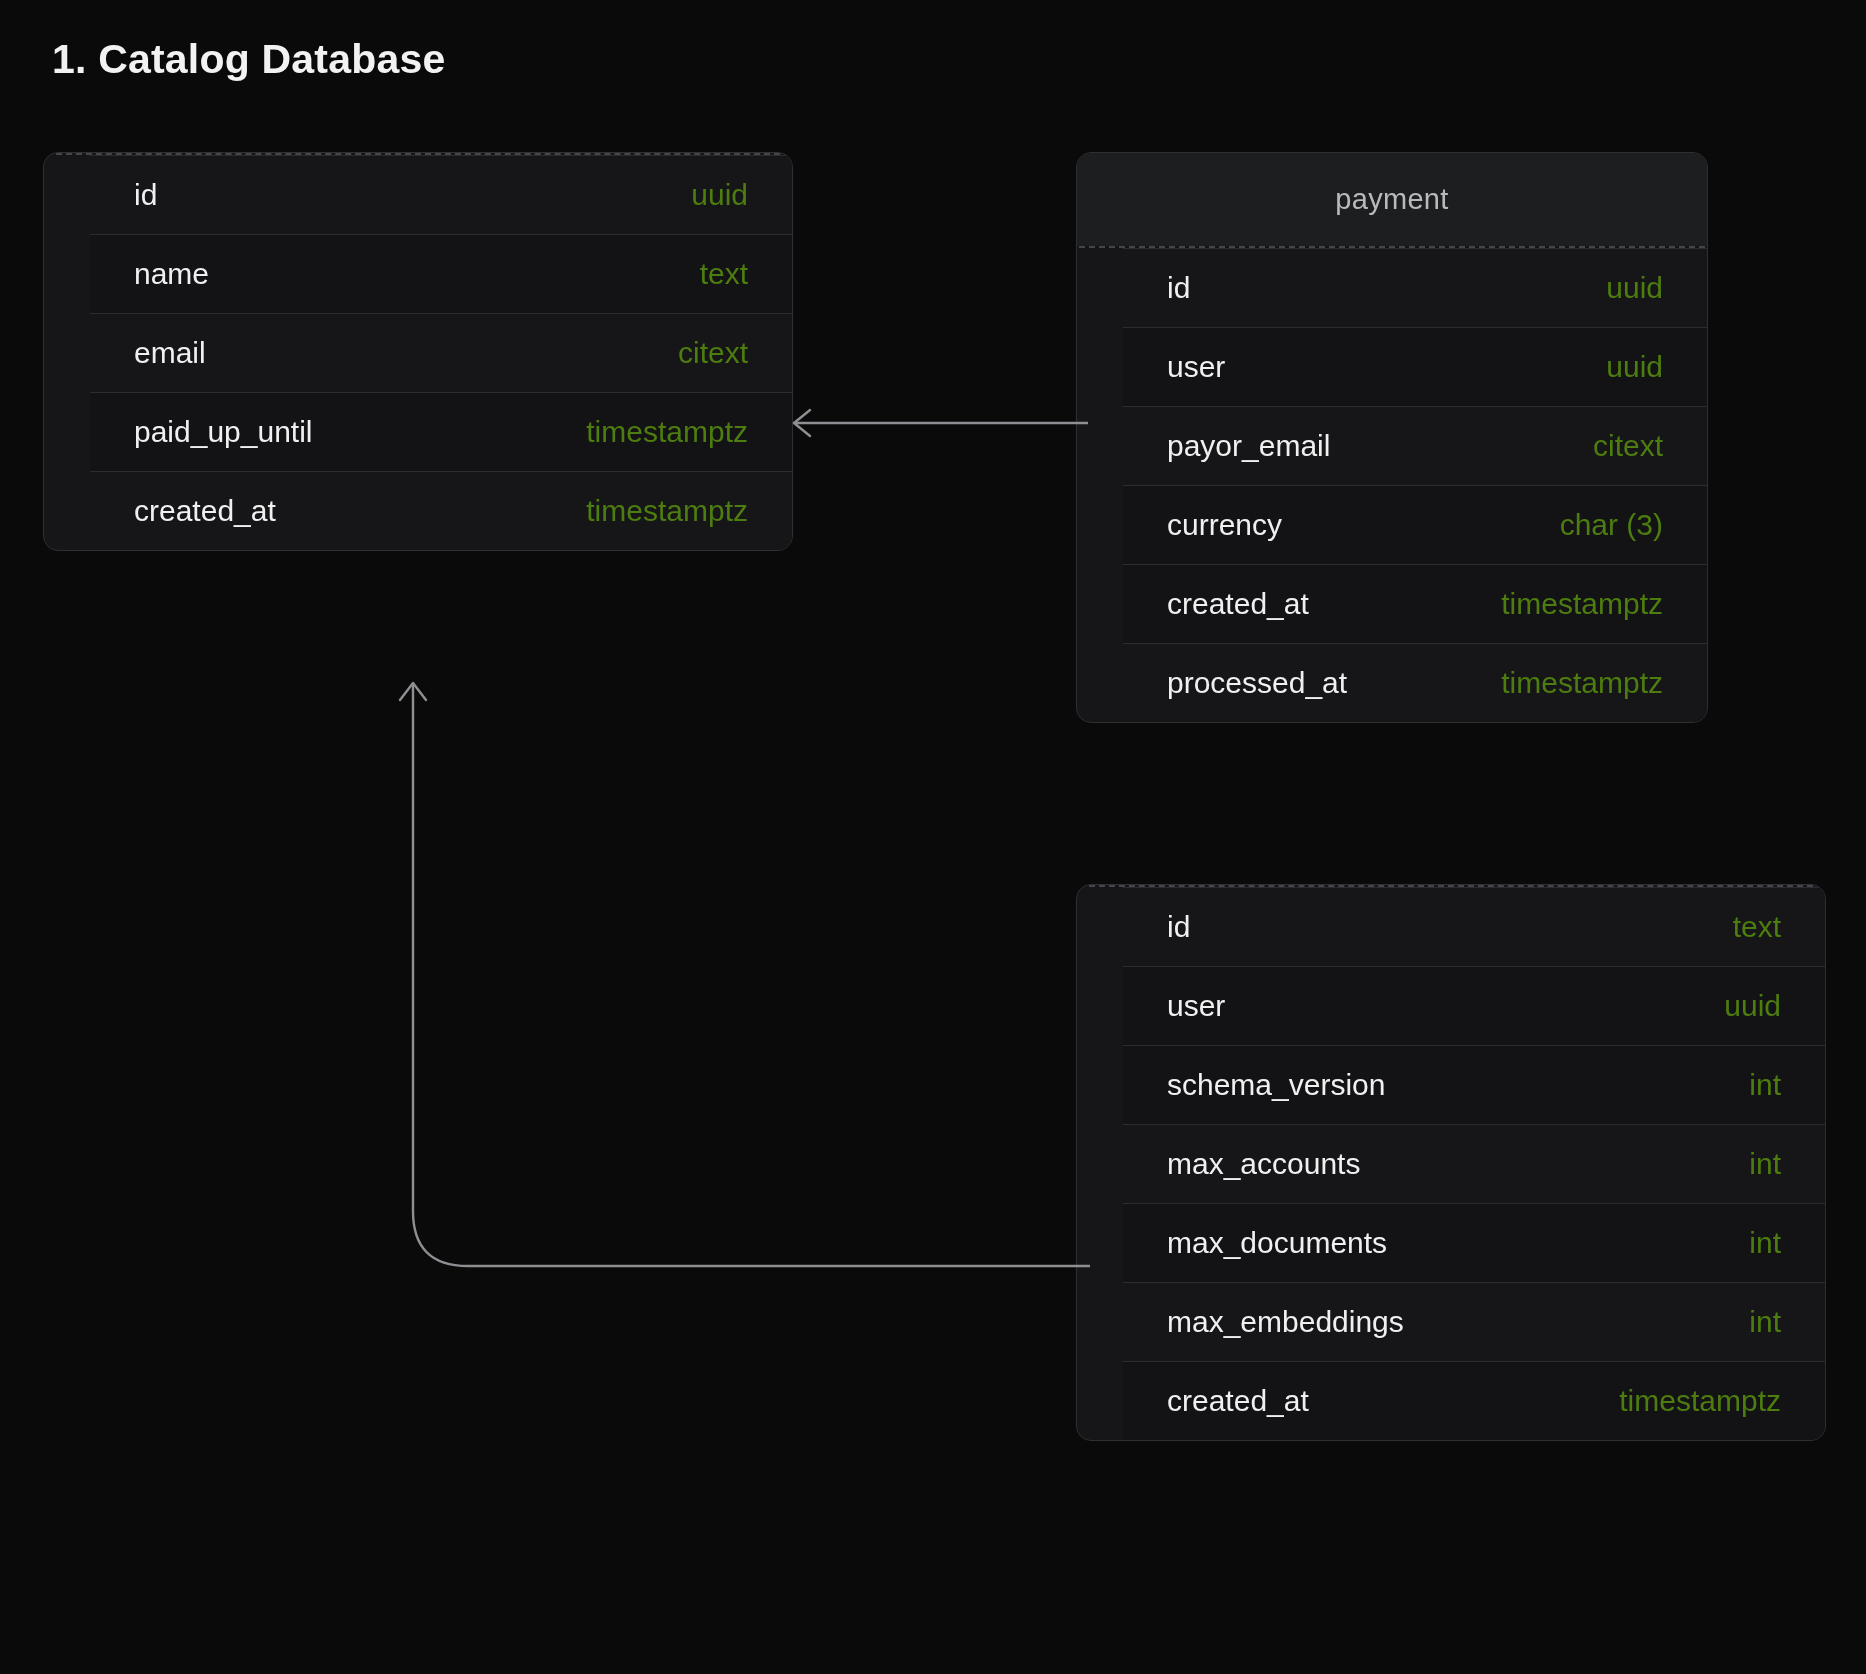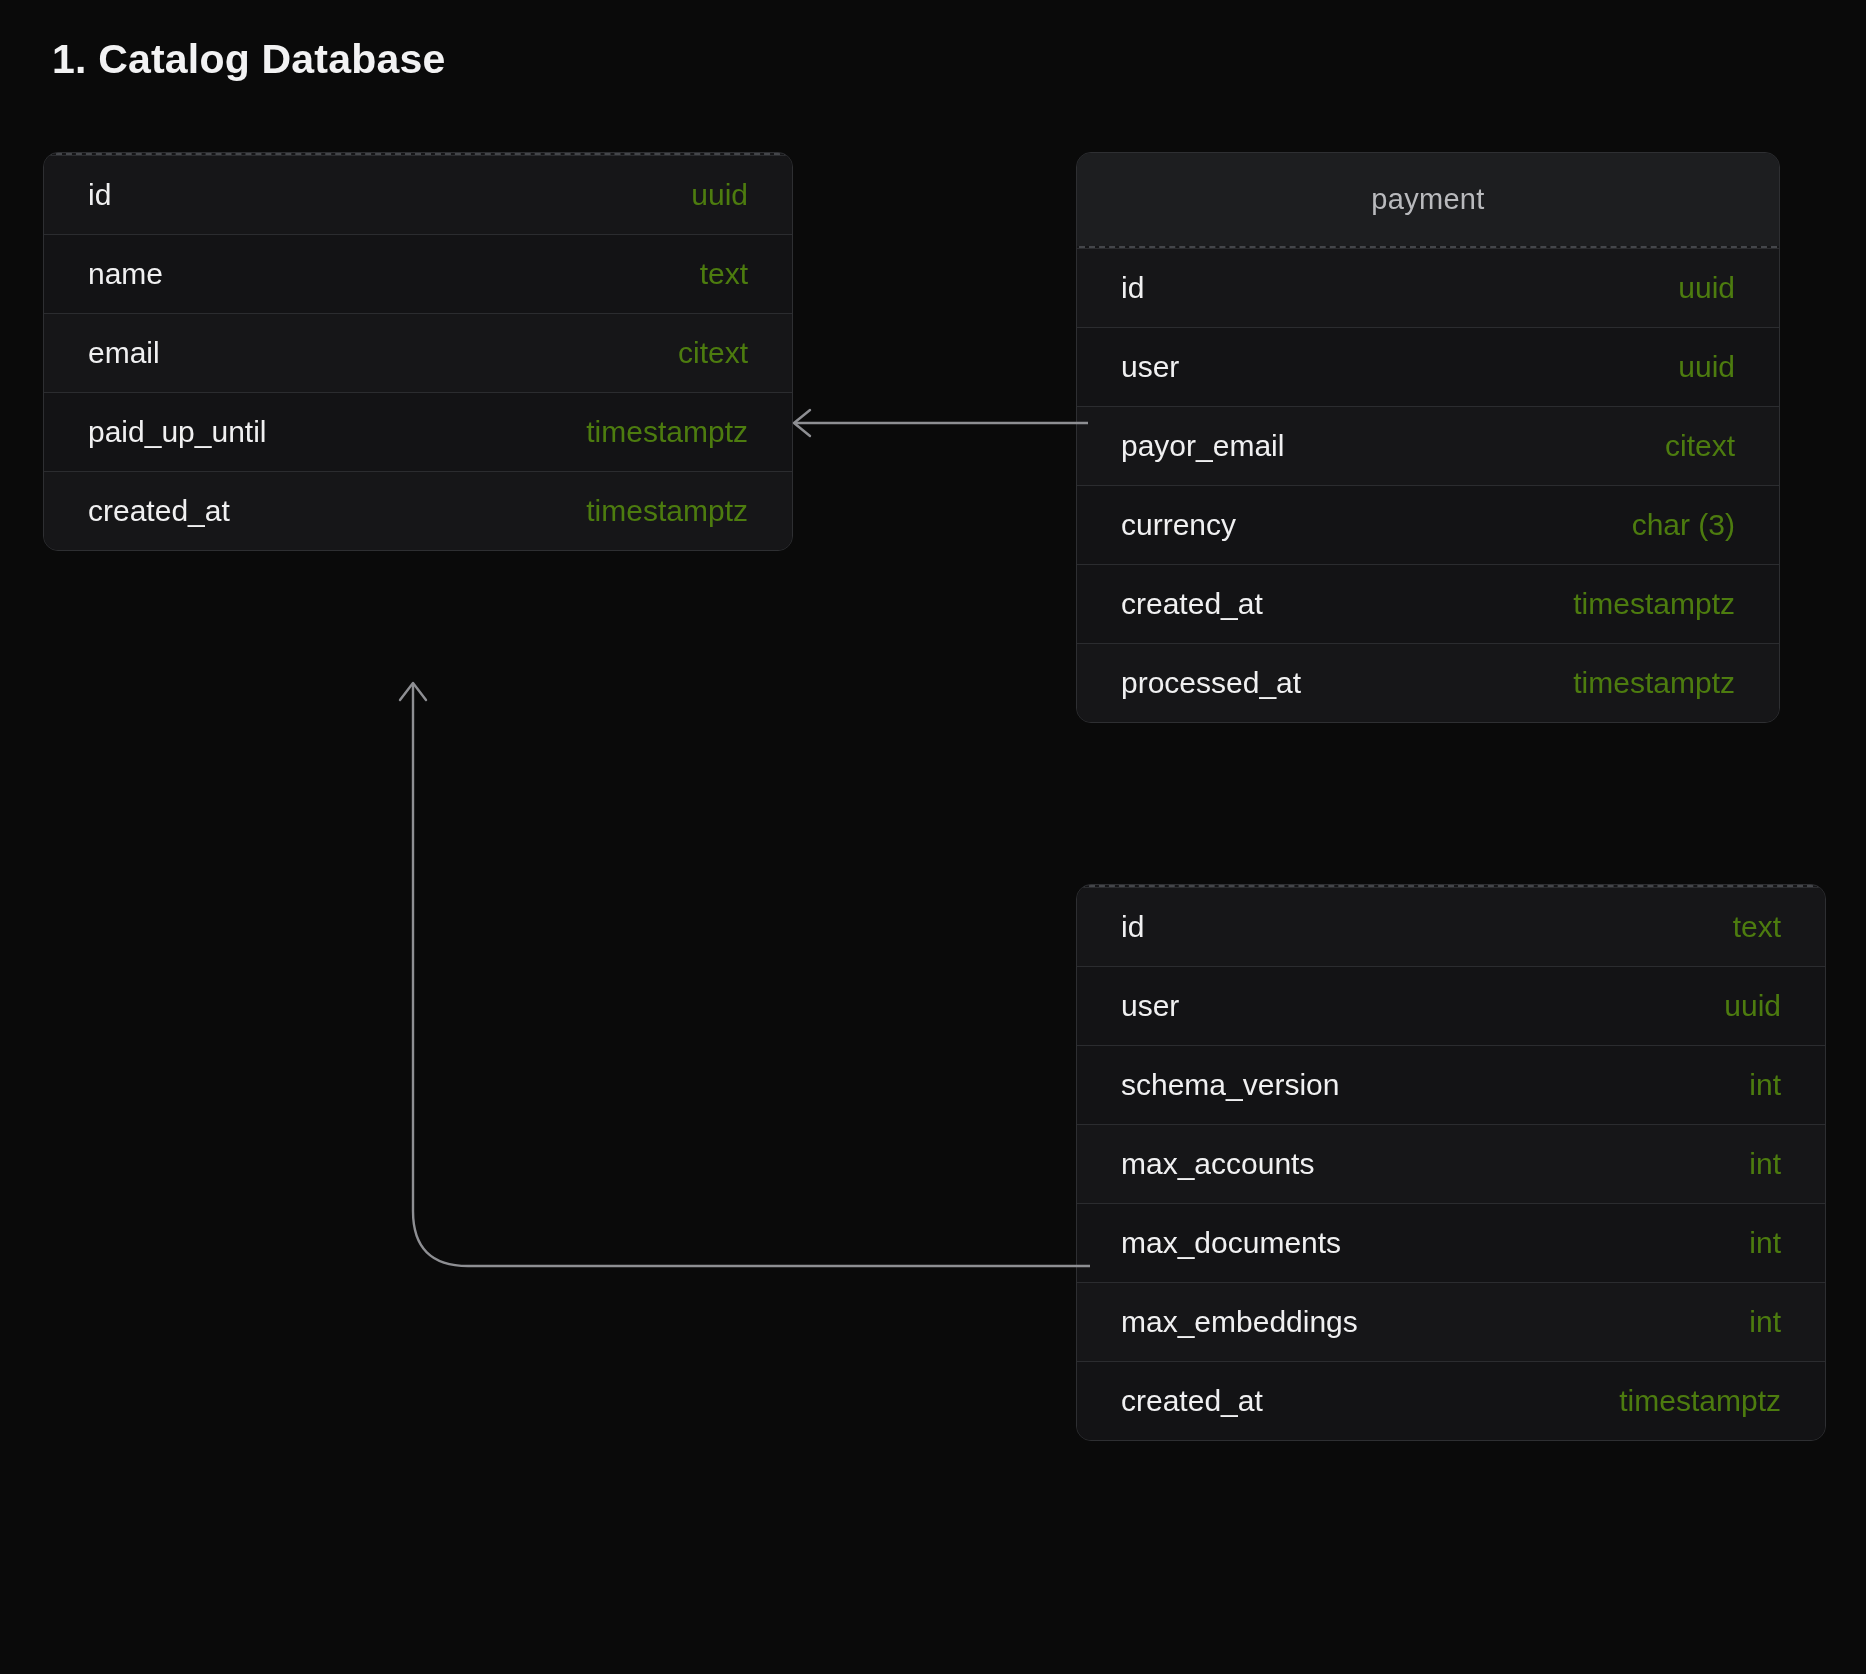--- a/index.html
+++ b/index.html
@@ -33,29 +33,30 @@
     height:0;border-top:2px dashed #44464a;
     margin:0 2px;
   }
   .erd-row{
     height:79px;
     display:flex;align-items:center;justify-content:space-between;
     padding:8px 44px;
     box-sizing:border-box;
     border-top:1px solid #2b2c2f;
     background:#161618;
+    margin-left:46px;
   }
   .erd-row.alt{background:#131315;}
   .erd-row:first-of-type{border-top:none;}
   .f-name{font-size:30px;color:#f0f0f1;white-space:pre;}
   .f-type{font-size:30px;color:#4d7c0f;white-space:pre;}
 
   
   #tbl-account{left:43px;  top:152px;  width:750px;}
-  #tbl-payment{left:1076px;top:152px;  width:704px;}
+  #tbl-payment{left:1076px;top:152px;  width:632px;}
   #tbl-project{left:1076px;top:884px;  width:750px;}
 
   
   .conn{position:absolute;pointer-events:none;}
   #conn-payment-account{left:780px;top:395px;width:310px;height:56px;}
   #conn-project-account{left:390px;top:670px;width:700px;height:610px;}
 </style>
 </head>
 <body>
 

